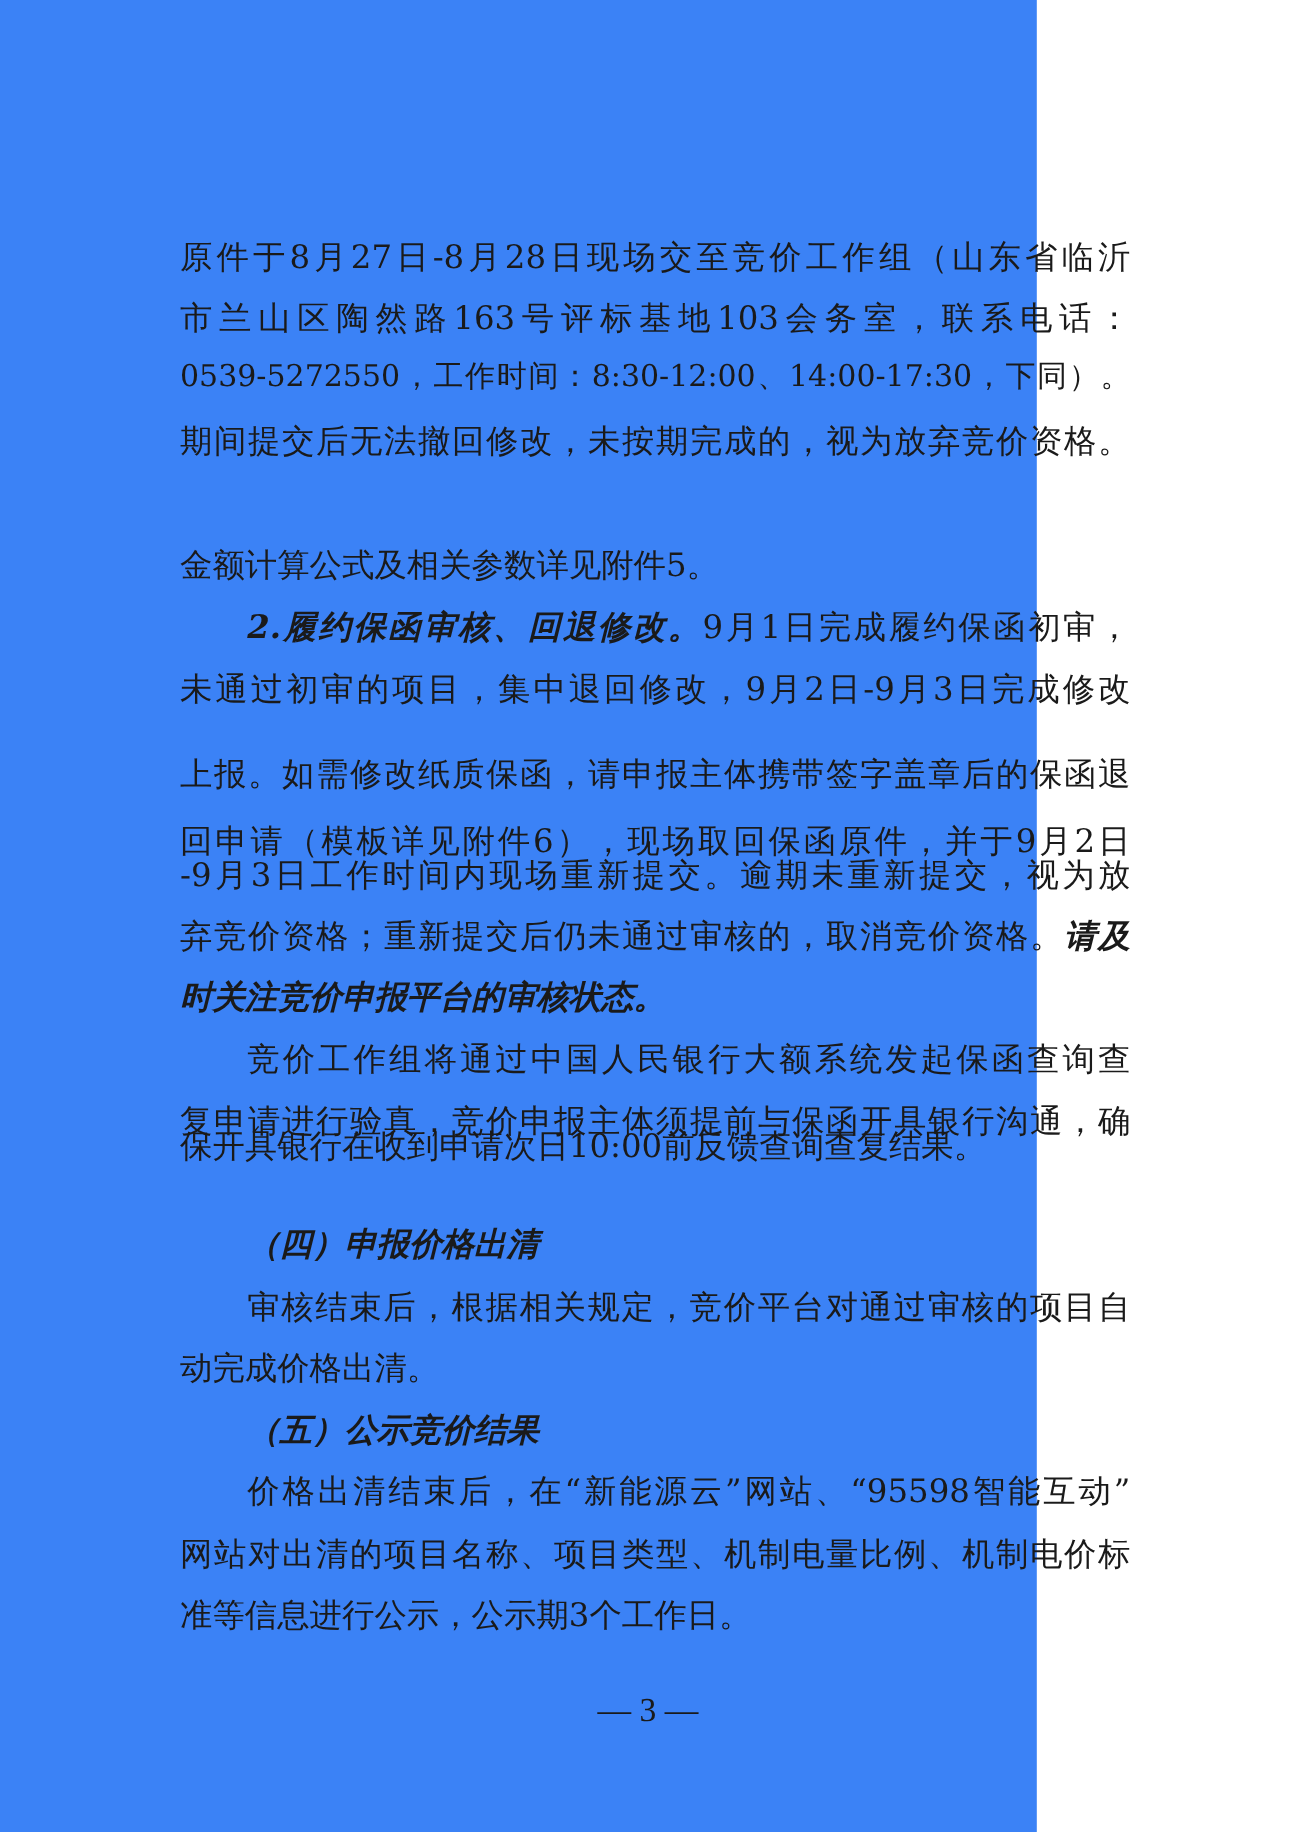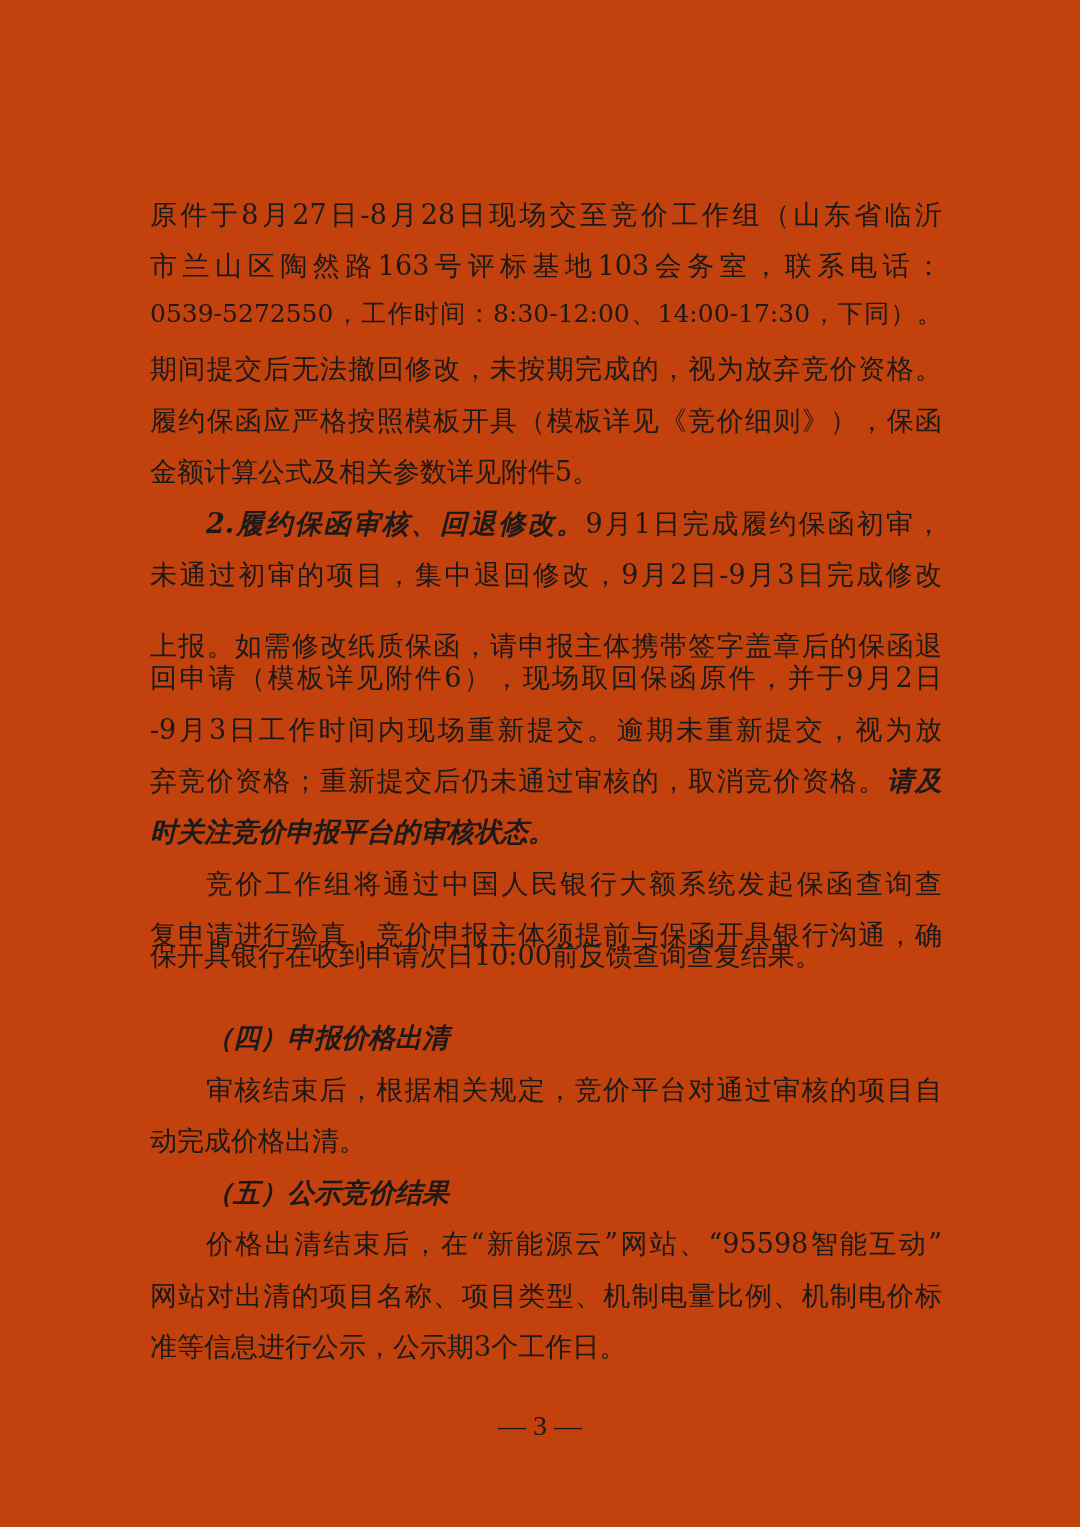--- a/index.html
+++ b/index.html
@@ -1,17 +1,17 @@
 <!DOCTYPE html>
 <html><head>
   <meta charset="utf-8">
   <style>
     html, body { margin: 0; padding: 0; background: #ffffff; }
     body { width: 1080px; height: 1527px; position: relative; overflow: hidden; }
-    .page { position: absolute; left: 0; top: 0; width: 1080px; height: 1527px; background: #c2410c; }
+    .page { position: absolute; left: 0; top: 0; width: 864px; height: 1527px; background: #3b82f6; }
     .line {
       position: absolute; left: 150px; width: 792px;
       font-family: "DejaVu Serif", "Liberation Serif", serif;
       font-size: 27px; color: #1a1a1a; white-space: nowrap;
       height: 52px; line-height: 52px;
       text-align: justify; text-align-last: justify;
       letter-spacing: 0px;
     }
     .line.indent { left: 206px; width: 736px; }
     .line.last { text-align-last: left; }
@@ -23,29 +23,28 @@
   </style>
 </head>
 <body>
 
 <div class="page">
 
   <div class="line" style="top:189px">原件于8月27日-8月28日现场交至竞价工作组（山东省临沂</div>
   <div class="line" style="top:240px">市兰山区陶然路163号评标基地103会务室，联系电话：</div>
   <div class="line" style="top:288px; font-size:25px;">0539-5272550，工作时间：8:30-12:00、14:00-17:30，下同）。</div>
   <div class="line" style="top:343px">期间提交后无法撤回修改，未按期完成的，视为放弃竞价资格。</div>
-  <div class="line" style="top:395px">履约保函应严格按照模板开具（模板详见《竞价细则》），保函</div>
   <div class="line last" style="top:446px">金额计算公式及相关参数详见附件5。</div>
 
   <div class="line indent" style="top:498px">
     <span class="bold">2.履约保函审核、回退修改。</span><span>9月1日完成履约保函初审，</span>
   </div>
   <div class="line" style="top:549px">未通过初审的项目，集中退回修改，9月2日-9月3日完成修改</div>
   <div class="line" style="top:620px">上报。如需修改纸质保函，请申报主体携带签字盖章后的保函退</div>
-  <div class="line" style="top:652px">回申请（模板详见附件6），现场取回保函原件，并于9月2日</div>
+  <div class="line" style="top:676px">回申请（模板详见附件6），现场取回保函原件，并于9月2日</div>
   <div class="line" style="top:704px">-9月3日工作时间内现场重新提交。逾期未重新提交，视为放</div>
   <div class="line" style="top:755px">
     <span>弃竞价资格；重新提交后仍未通过审核的，取消竞价资格。</span><span class="bold">请及</span>
   </div>
   <div class="line indent" style="top:858px">竞价工作组将通过中国人民银行大额系统发起保函查询查</div>
 
   <div class="line last bold" style="top:806px">时关注竞价申报平台的审核状态。</div>
   <div class="line" style="top:909px">复申请进行验真，竞价申报主体须提前与保函开具银行沟通，确</div>
   <div class="line last" style="top:930px">保开具银行在收到申请次日10:00前反馈查询查复结果。</div>
 

